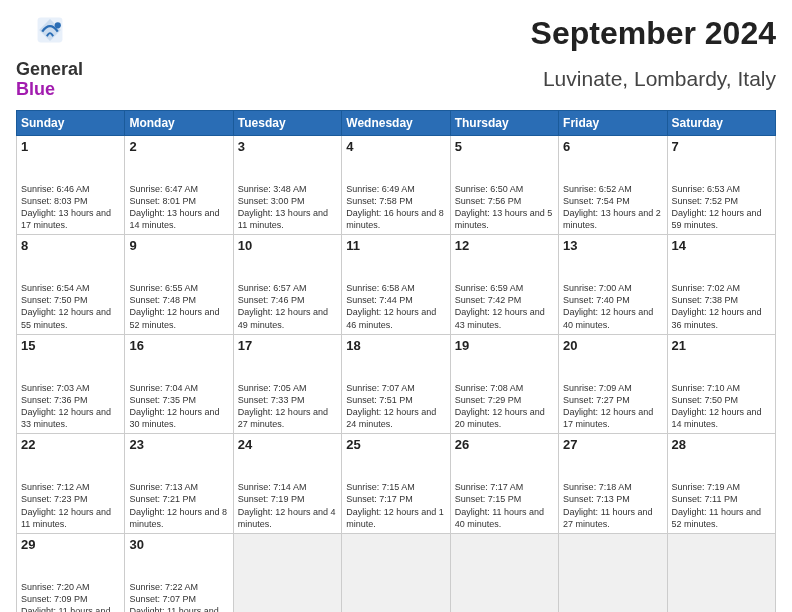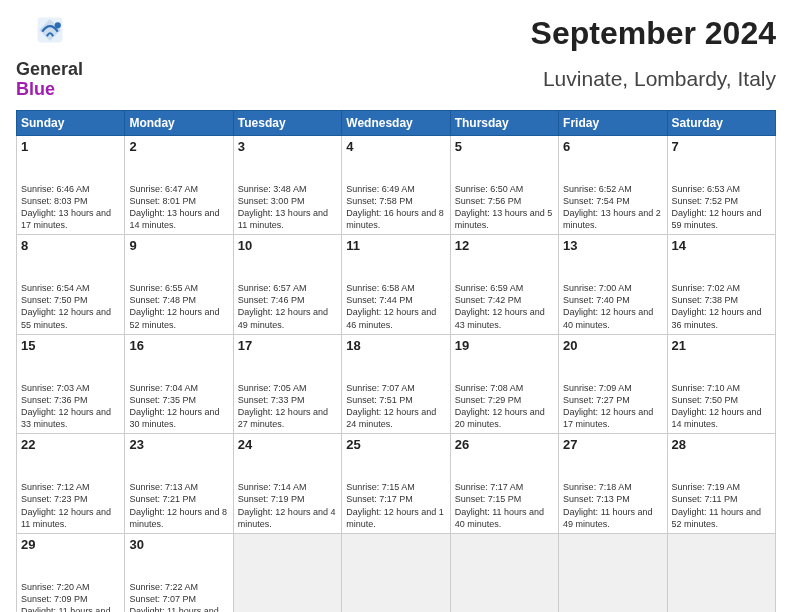--- a/index.html
+++ b/index.html
@@ -338,21 +338,21 @@
           <span>Sunrise: 7:17 AM</span><br>
           <span>Sunset: 7:15 PM</span><br>
           <span>Daylight: 11 hours and 40 minutes.</span>
         </div>
       </td>
           <td>
         <span class="day-num">27</span>
         <div class="day-info">
           <span>Sunrise: 7:18 AM</span><br>
           <span>Sunset: 7:13 PM</span><br>
-          <span>Daylight: 11 hours and 49 minutes.</span>
+          <span>Daylight: 11 hours and 27 minutes.</span>
         </div>
       </td>
           <td>
         <span class="day-num">28</span>
         <div class="day-info">
           <span>Sunrise: 7:19 AM</span><br>
           <span>Sunset: 7:11 PM</span><br>
           <span>Daylight: 11 hours and 52 minutes.</span>
         </div>
       </td>

